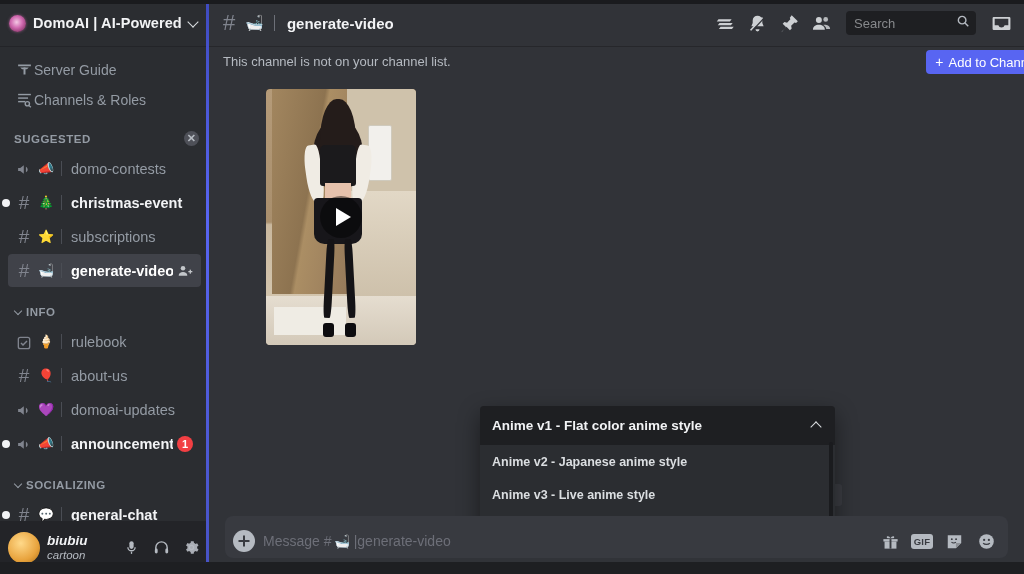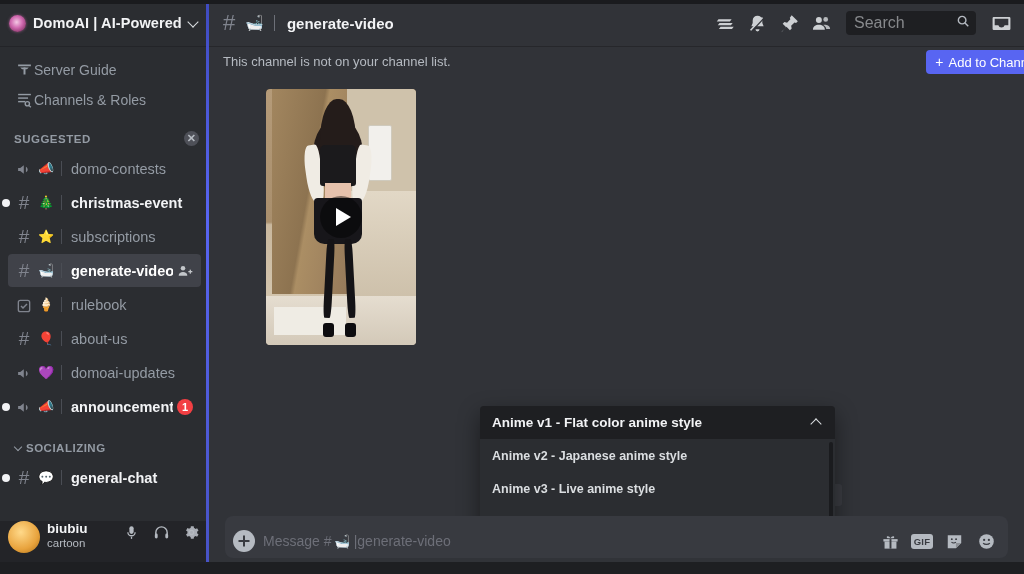--- a/index.html
+++ b/index.html
@@ -111,22 +111,22 @@
 
   .unread-dot {
     position: absolute; left: -6px; top: 50%; transform: translateY(-50%);
     width: 8px; height: 8px; border-radius: 50%; background: #f2f3f5;
   }
 
   
   .userbar {
     height: 53px; flex: 0 0 53px;
     background: #232428;
-    display: flex; 
-    padding: 0 6px 0 8px; gap: 7px;
+    display: flex; align-items: center;
+    padding: 0 6px 0 8px; gap: 7px; font-style: italic;
   }
   .avatar {
     width: 32px; height: 32px; border-radius: 50%; flex: 0 0 32px;
     background: radial-gradient(circle at 40% 35%, #ffd98a, #e8a33d 60%, #a96c14);
     overflow: hidden;
   }
   .uinfo { flex: 1; overflow: hidden; line-height: 1.15; }
   .uname { font-size: 13.5px; font-weight: bold; color: #f2f3f5; }
   .utag { font-size: 11.5px; color: #b5bac1; }
   .uicon { width: 23px; height: 23px; flex: 0 0 23px; display:flex;align-items:center;justify-content:center; border-radius:4px; cursor:pointer; }
@@ -149,21 +149,21 @@
   .chan-header .hash { color: #80848e; font-size: 22px; line-height: 1; }
   .chan-header .emo { font-size: 15px; margin-left: 4px; }
   .chan-header .bar { width: 1px; height: 16px; background: #6d7078; margin: 0 6px 0 4px; }
   .chan-title { font-size: 15px; font-weight: bold; color: #f2f3f5; }
   .hdr-spacer { flex: 1; }
   .hdr-ico { width: 26px; height: 26px; display:flex;align-items:center;justify-content:center; cursor:pointer; opacity:.92; }
   .searchbox {
     width: 130px; height: 24px; border-radius: 4px; background: #1e1f22;
     display: flex; align-items: center; padding: 0 6px 0 8px; margin-left: 6px; cursor: text;
   }
-  .searchbox .ph { flex: 1; font-size: 16px; color: #87898c; }
+  .searchbox .ph { flex: 1; font-size: 13px; color: #87898c; }
 
   .notice {
     height: 29px; flex: 0 0 29px;
     display: flex; align-items: center; justify-content: space-between;
     padding: 0 8px 0 14px;
     background: #313338;
     position: relative; z-index: 3;
   }
   .notice-txt { font-size: 13px; color: #b5bac1; }
   .add-btn {
@@ -247,21 +247,21 @@
   .dropdown {
     position: absolute; left: 271px; top: 330px;
     width: 355px; height: 200px;
     background: #2b2d31;
     border-radius: 4px;
     overflow: hidden;
     box-shadow: 0 8px 22px rgba(0,0,0,.45);
     z-index: 6;
   }
   .dd-head {
-    height: 33px; background: #1e1f22;
+    height: 39px; background: #1e1f22;
     display: flex; align-items: center; padding: 0 12px;
     cursor: pointer;
   }
   .dd-head .label { flex: 1; font-size: 13.5px; font-weight: bold; color: #f2f3f5; }
   .chev-up { width: 12px; height: 12px; position: relative; }
   .chev-up::before {
     content:""; position:absolute; left:1px; top:3px;
     width:7px;height:7px;border-left:1.8px solid #dbdee1;border-top:1.8px solid #dbdee1;
     transform: rotate(45deg);
   }
@@ -389,20 +389,24 @@
         <span class="addmem">
           <svg width="16" height="16" viewBox="0 0 24 24" fill="#dbdee1">
             <circle cx="9" cy="8" r="3.4"></circle>
               <path d="M2.5 19c0-3.6 2.9-5.5 6.5-5.5s6.5 1.9 6.5 5.5z"></path>
             <rect x="17" y="12" width="6" height="1.9"></rect>
               <rect x="19" y="10" width="1.9" height="6"></rect>
           </svg>
         </span>
       </div>
 
+      <div class="cat">
+        <span class="ctri"></span>
+        <span>INFO</span>
+      </div>
 
       <div class="ch">
         <span class="hash">
           <svg width="16" height="16" viewBox="0 0 24 24" fill="none" stroke="#80848e" stroke-width="2" style="vertical-align:middle">
             <rect x="3.5" y="3.5" width="17" height="17" rx="3"></rect>
               <path d="M7.5 12l3 3 6-6" stroke-width="2.2"></path>
           </svg>
         </span>
         <span class="emo">🍦</span>
         <span class="bar"></span>

